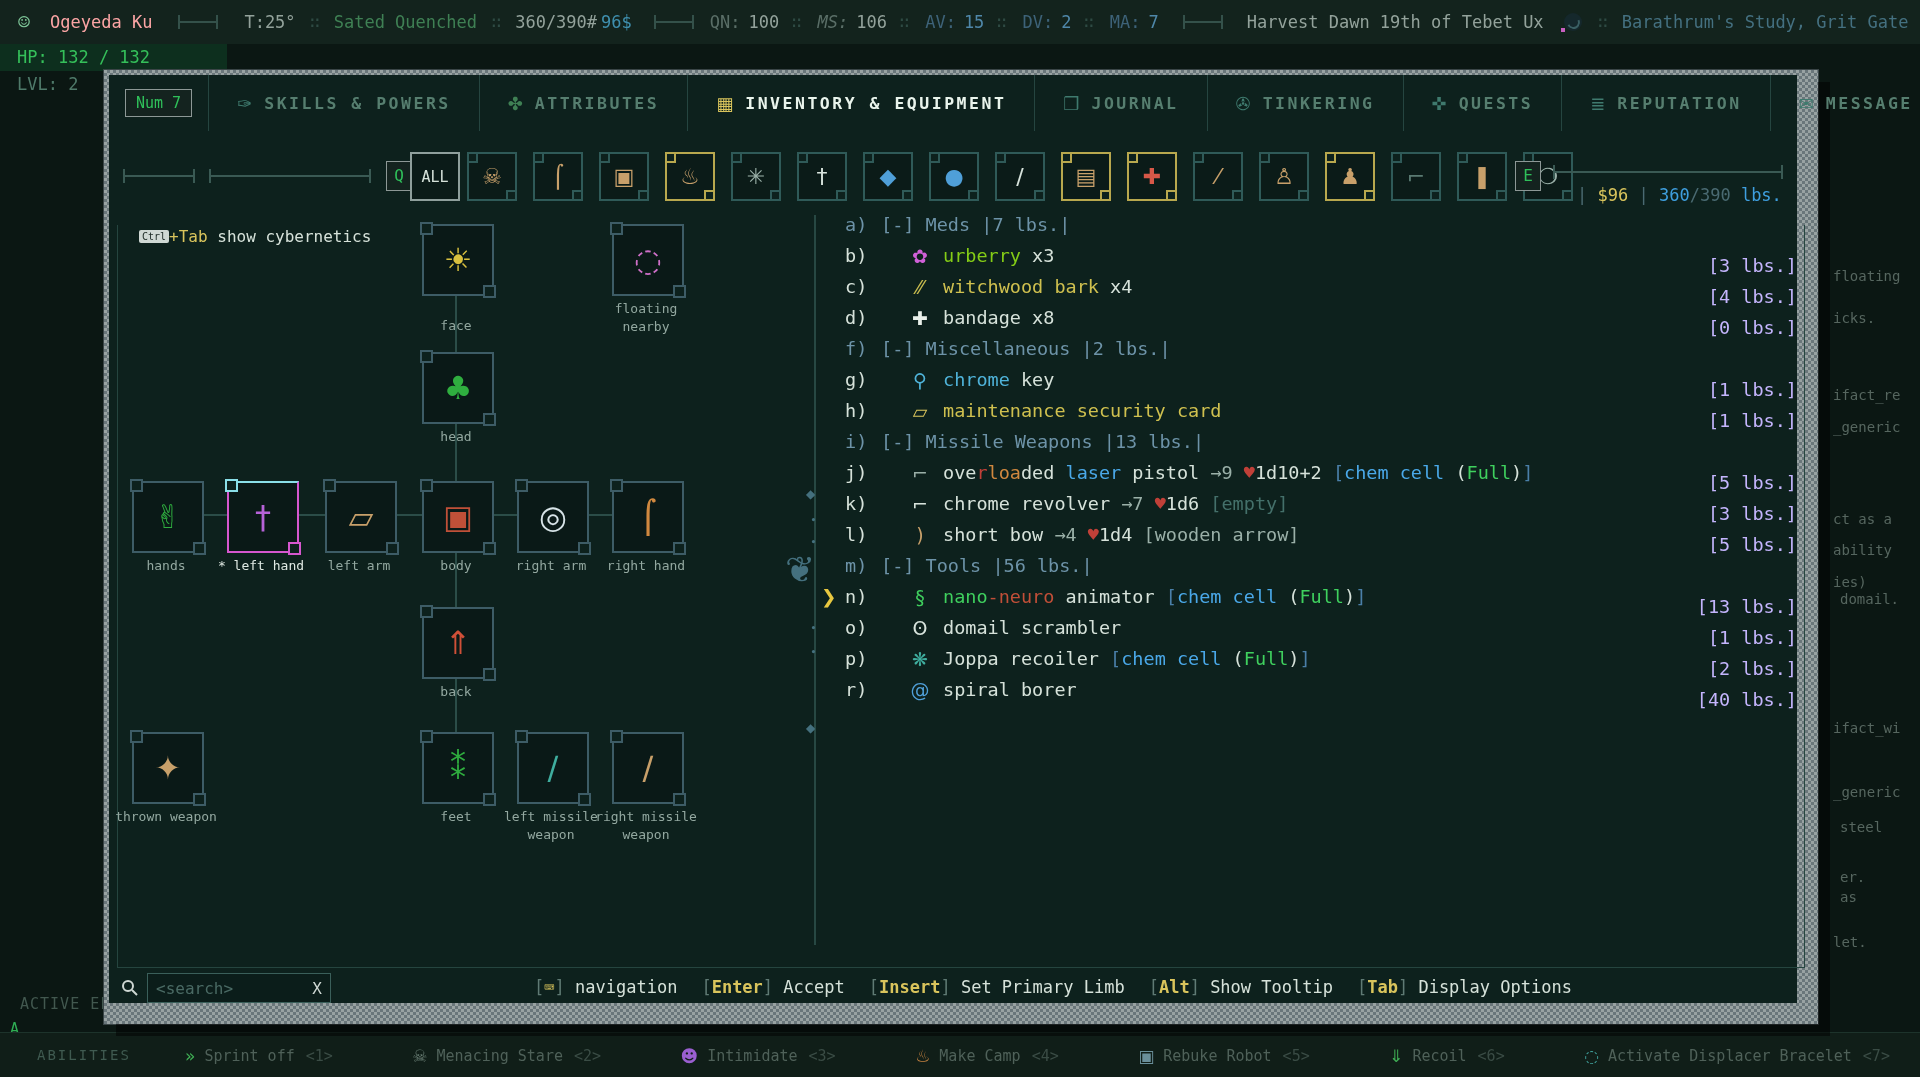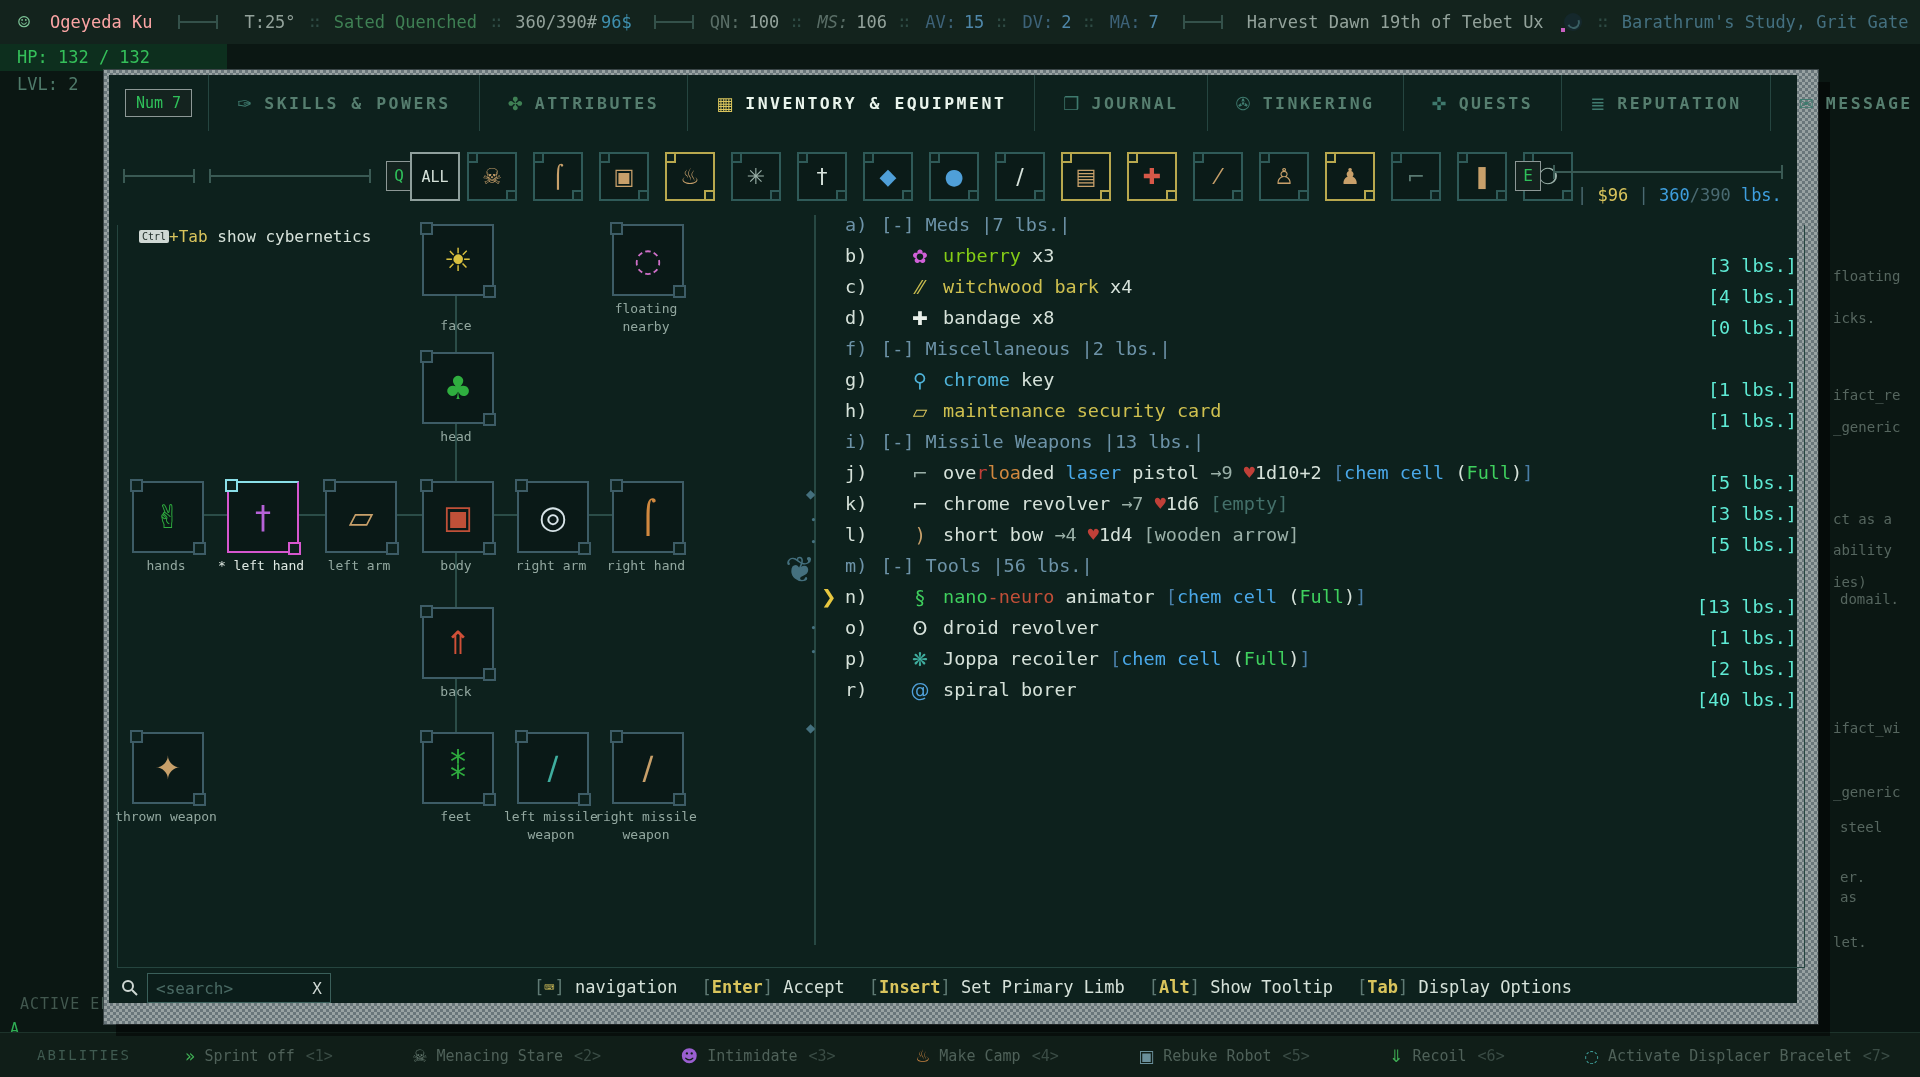--- a/index.html
+++ b/index.html
@@ -88,21 +88,21 @@
   .dline{position:absolute;background:#2b4d48;}
   #doll-divider{position:absolute;left:705px;top:140px;width:2px;height:730px;background:#274843;}
   .dmark{position:absolute;color:#44707e;font-family:"DejaVu Sans",sans-serif;}
   
   #inv-list{position:absolute;left:736px;top:134px;width:952px;}
   .row{position:relative;height:31px;display:flex;align-items:center;font-size:18.5px;white-space:pre;cursor:pointer;}
   .row .letter{display:inline-block;min-width:36px;}
   .row .sel-arrow{position:absolute;left:-24px;color:#e8c840;font-family:"DejaVu Sans",sans-serif;}
   .row .iico{display:inline-block;width:30px;margin-left:24px;margin-right:8px;text-align:center;
     font-family:"DejaVu Sans",sans-serif;font-size:19px;}
-  .row .wt{margin-left:auto;color:#5eead4;margin-top:20px;}
+  .row .wt{margin-left:auto;color:#c4b5fd;margin-top:20px;}
   .c-w{color:#d6e2da}.c-gray{color:#9ab0a8}.c-slate{color:#6d93a8}.c-yellow{color:#cfc04f}
   .c-magenta{color:#84cc16}.c-cyan{color:#4fb3d9}.c-blue{color:#4aa8e8}.c-blue2{color:#4a7fa8}
   .c-green{color:#3fd05e}.c-red{color:#c04038}.c-rust{color:#c14f38}.c-orange{color:#d0883f}
   .c-dim{color:#44706a}
   
   #search-row{position:absolute;left:12px;top:898px;display:flex;align-items:center;gap:8px;}
   #search-box{width:166px;height:28px;border:1px solid #3a5f5a;background:#0b1d1a;display:flex;align-items:center;
     padding:0 8px;font-size:16px;cursor:text;}
   #search-box .ph{color:#4a6a64;}
   #search-box .clr{margin-left:auto;color:#cfd8d4;cursor:pointer;}
@@ -414,21 +414,21 @@
           <div class="row"><span class="letter c-w">d)</span><span class="iico" style="color: rgb(232, 239, 233);">✚</span><span class="c-w">bandage</span><span class="c-w"> x8</span><span class="wt">[0 lbs.]</span></div>
           <div class="row"><span class="letter c-slate">f)</span><span class="c-slate">[-]</span><span class="c-slate">&nbsp;Miscellaneous </span><span class="c-slate">|2 lbs.|</span></div>
           <div class="row"><span class="letter c-w">g)</span><span class="iico" style="color: rgb(79, 179, 217);">⚲</span><span class="c-cyan">chrome</span><span class="c-w"> key</span><span class="wt">[1 lbs.]</span></div>
           <div class="row"><span class="letter c-w">h)</span><span class="iico" style="color: rgb(217, 196, 92);">▱</span><span class="c-yellow">maintenance security card</span><span class="wt">[1 lbs.]</span></div>
           <div class="row"><span class="letter c-slate">i)</span><span class="c-slate">[-]</span><span class="c-slate">&nbsp;Missile Weapons </span><span class="c-slate">|13 lbs.|</span></div>
           <div class="row"><span class="letter c-w">j)</span><span class="iico" style="color: rgb(154, 176, 168);">⌐</span><span class="c-w">ove</span><span class="c-red">r</span><span class="c-orange">loa</span><span class="c-w">ded</span><span class="c-blue"> laser</span><span class="c-w"> pistol </span><span class="c-gray">→9 </span><span class="c-red">♥</span><span class="c-w">1d10+2 </span><span class="c-blue2">[</span><span class="c-blue">chem cell</span><span class="c-w"> (</span><span class="c-green">Full</span><span class="c-w">)</span><span class="c-blue2">]</span><span class="wt">[5 lbs.]</span></div>
           <div class="row"><span class="letter c-w">k)</span><span class="iico" style="color: rgb(216, 228, 221);">⌐</span><span class="c-w">chrome revolver </span><span class="c-gray">→7 </span><span class="c-red">♥</span><span class="c-w">1d6 </span><span class="c-dim">[empty]</span><span class="wt">[3 lbs.]</span></div>
           <div class="row"><span class="letter c-w">l)</span><span class="iico" style="color: rgb(200, 160, 106);">)</span><span class="c-w">short bow </span><span class="c-gray">→4 </span><span class="c-red">♥</span><span class="c-w">1d4 </span><span class="c-gray">[wooden arrow]</span><span class="wt">[5 lbs.]</span></div>
           <div class="row"><span class="letter c-slate">m)</span><span class="c-slate">[-]</span><span class="c-slate">&nbsp;Tools </span><span class="c-slate">|56 lbs.|</span></div>
           <div class="row"><span class="sel-arrow">❯</span><span class="letter c-w">n)</span><span class="iico" style="color: rgb(63, 208, 94);">§</span><span class="c-green">nano</span><span class="c-rust">-neuro</span><span class="c-w"> animator </span><span class="c-blue2">[</span><span class="c-blue">chem cell</span><span class="c-w"> (</span><span class="c-green">Full</span><span class="c-w">)</span><span class="c-blue2">]</span><span class="wt">[13 lbs.]</span></div>
-          <div class="row"><span class="letter c-w">o)</span><span class="iico" style="color: rgb(216, 228, 221);">ʘ</span><span class="c-w">droid revolver</span><span class="wt">[1 lbs.]</span></div>
+          <div class="row"><span class="letter c-w">o)</span><span class="iico" style="color: rgb(216, 228, 221);">ʘ</span><span class="c-w">domail scrambler</span><span class="wt">[1 lbs.]</span></div>
           <div class="row"><span class="letter c-w">p)</span><span class="iico" style="color: rgb(63, 174, 159);">❋</span><span class="c-w">Joppa recoiler </span><span class="c-blue2">[</span><span class="c-blue">chem cell</span><span class="c-w"> (</span><span class="c-green">Full</span><span class="c-w">)</span><span class="c-blue2">]</span><span class="wt">[2 lbs.]</span></div>
           <div class="row"><span class="letter c-w">r)</span><span class="iico" style="color: rgb(79, 159, 216);">@</span><span class="c-w">spiral borer</span><span class="wt">[40 lbs.]</span></div>
         </div>
 
       <div id="search-row">
         <svg width="18" height="18" viewBox="0 0 18 18">
           <circle cx="7" cy="7" r="5" fill="none" stroke="#cfd8d4" stroke-width="2"></circle>
           <line x1="11" y1="11" x2="16" y2="16" stroke="#cfd8d4" stroke-width="2"></line>
         </svg>
         <div id="search-box">

